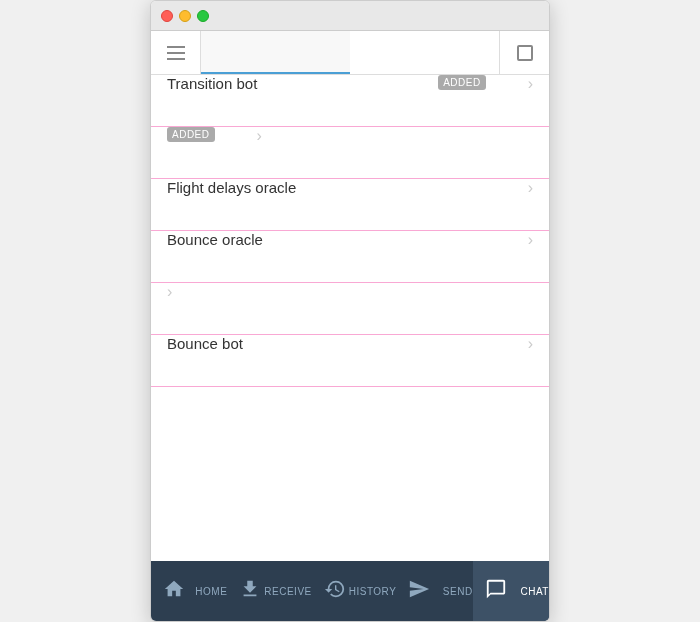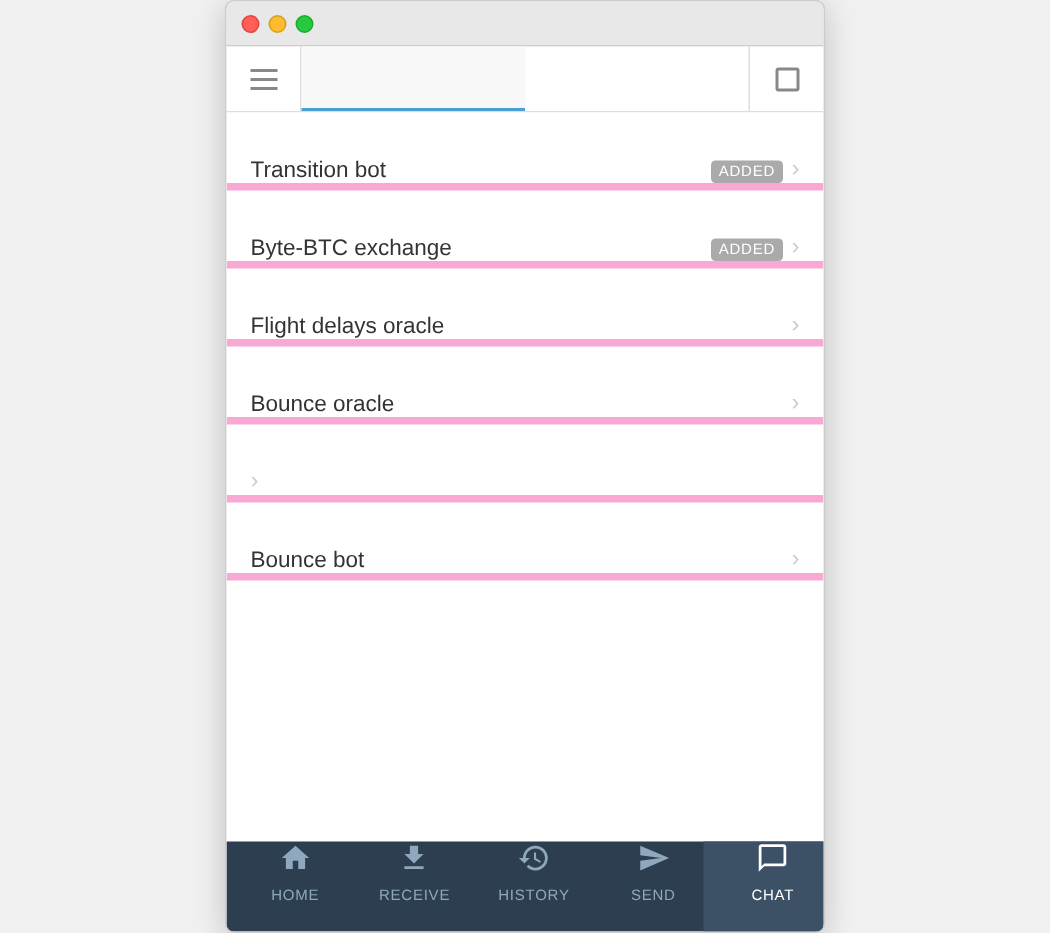--- a/index.html
+++ b/index.html
@@ -119,25 +119,26 @@
       position: relative;
     }
     
     .content {
       flex: 1;
       overflow-y: auto;
       background: #fff;
     }
     .list-item {
       display: flex;
-      align-items: flex-end;
+      align-items: flex-start;
       padding: 0 16px;
       height: 52px;
-      border-bottom: 5px solid #f9a8d4;
-      cursor: pointer;
+      border-bottom: 1px solid #f9a8d4;
+      cursor: pointer;
+      gap: 36px;
     }
     .list-item-label {
       flex: 1;
       font-size: 15px;
       color: #333;
     }
     .badge-added {
       background: #aaa;
       color: #fff;
       font-size: 10px;
@@ -155,23 +156,23 @@
     .bottom-nav {
       height: 60px;
       background: #2d3e50;
       display: flex;
       align-items: stretch;
       flex-shrink: 0;
     }
     .bottom-nav-item {
       flex: 1;
       display: flex;
-      flex-direction: column;
-      align-items: center;
-      justify-content: flex-start;
+      flex-direction: row;
+      align-items: center;
+      justify-content: space-between;
       cursor: pointer;
       gap: 3px;
       padding-left: 12px;
     }
     .bottom-nav-item.active {
       background: #3d5166;
     }
     .bottom-nav-icon {
       font-size: 20px;
       color: #8fa8be;
@@ -231,21 +232,20 @@
   </div>
 
   <div class="content">
 
   <div class="list-item">
         <span class="list-item-label">Transition bot</span>
         <span class="badge-added">ADDED</span>
         <span class="chevron-right">›</span>
       </div>
       <div class="list-item">
-        <span class="list-item-label">Byte-BTC exchange</span>
         <span class="badge-added">ADDED</span>
         <span class="chevron-right">›</span>
       </div>
       <div class="list-item">
         <span class="list-item-label">Flight delays oracle</span>
         <span class="chevron-right">›</span>
       </div>
       <div class="list-item">
         <span class="list-item-label">Bounce oracle</span>
         <span class="chevron-right">›</span>

